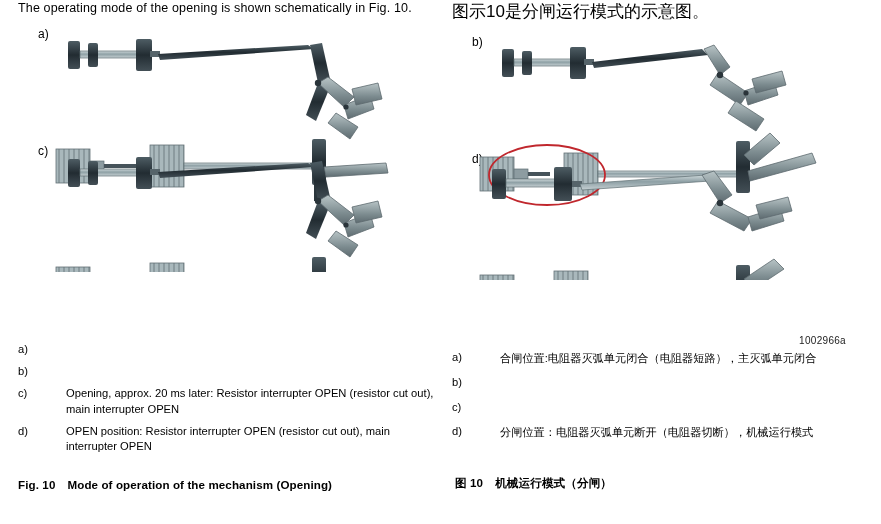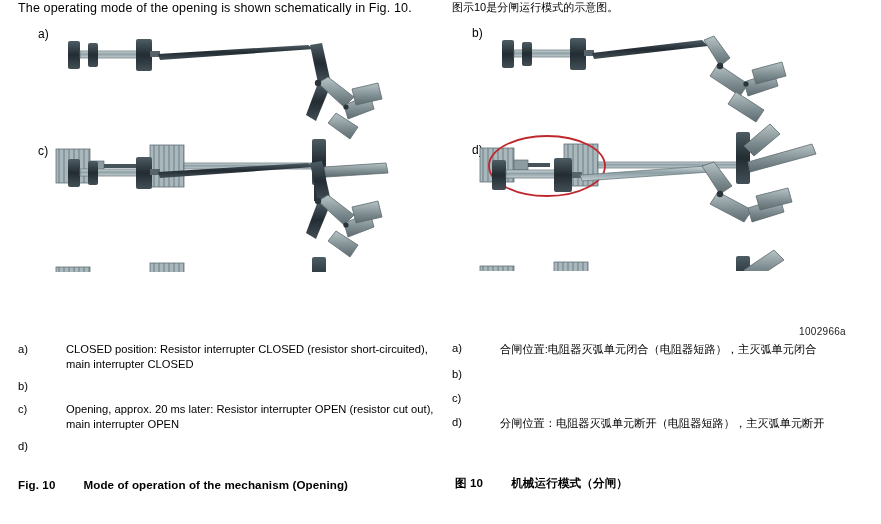--- a/index.html
+++ b/index.html
@@ -28,21 +28,21 @@
   }
   .col-left { left: 18px; }
   .col-right { left: 452px; }
 
   .intro {
     font-size: 12.5px;
     line-height: 1.38;
     letter-spacing: 0.15px;
   }
   .intro-cn {
-    font-size: 11px;
+    font-size: 17px;
     line-height: 1.45;
   }
 
   .figure-area {
     position: relative;
     width: 400px;
     height: 245px;
     margin-top: 6px;
   }
 
@@ -71,21 +71,21 @@
   .legend-cn .legend-row { margin-bottom: 9px; }
   .legend-cn .legend-txt { line-height: 1.5; }
 
   .caption {
     position: absolute;
     bottom: 33px;
     font-size: 11.6px;
     font-weight: bold;
     letter-spacing: .1px;
   }
-  .caption .cap-no { margin-right: 28px; }
+  .caption .cap-no { margin-right: 12px; }
 
   .code-id {
     position: absolute;
     right: 6px;
     top: 300px;
     font-size: 10px;
     color: #222;
     letter-spacing: .3px;
     margin-left: 12px;
   }
@@ -183,31 +183,31 @@
           <rect x="294" y="112" width="14" height="46" rx="2" fill="url(#darkGrad)"></rect>
           <rect x="296" y="154" width="10" height="14" fill="#2b363c"></rect>
           <path d="M306 140 L368 136 L370 146 L308 150 Z" fill="url(#armGrad)" stroke="#5d6a6f" stroke-width="0.8"></path>
         </g>
       </svg>
     </div>
 
     <div class="legend" style="margin-top:70px;">
       <div class="legend-row">
         <div class="legend-key">a)</div>
-        <div class="legend-txt">CLOSED position: Resistor interrupter CLOSED (resistor short-circuited), main interrupter CLOSED</div>
       </div>
       <div class="legend-row">
         <div class="legend-key">b)</div>
       </div>
       <div class="legend-row">
         <div class="legend-key">c)</div>
         <div class="legend-txt">Opening, approx. 20 ms later: Resistor interrupter OPEN (resistor cut out), main interrupter OPEN</div>
       </div>
       <div class="legend-row">
         <div class="legend-key">d)</div>
+        <div class="legend-txt">OPEN position: Resistor interrupter OPEN (resistor cut out), main interrupter OPEN</div>
       </div>
     </div>
 
     <div class="caption" style="left:0;">
       <span class="cap-no">Fig. 10</span><span>Mode of operation of the mechanism (Opening)</span>
     </div>
   </div>
 
   <div class="col col-right">
 
@@ -278,21 +278,21 @@
         <div class="legend-txt">合闸位置:电阻器灭弧单元闭合（电阻器短路），主灭弧单元闭合</div>
       </div>
       <div class="legend-row">
         <div class="legend-key">b)</div>
       </div>
       <div class="legend-row">
         <div class="legend-key">c)</div>
       </div>
       <div class="legend-row">
         <div class="legend-key">d)</div>
-        <div class="legend-txt">分闸位置：电阻器灭弧单元断开（电阻器短路），主灭弧单元断开</div>
+        <div class="legend-txt">分闸位置：电阻器灭弧单元断开（电阻器切断），机械运行模式</div>
       </div>
     </div>
 
     <div class="caption" style="left:3px;">
       <span class="cap-no">图 10</span><span>机械运行模式（分闸）</span>
     </div>
   </div>
 
 </div>
 

